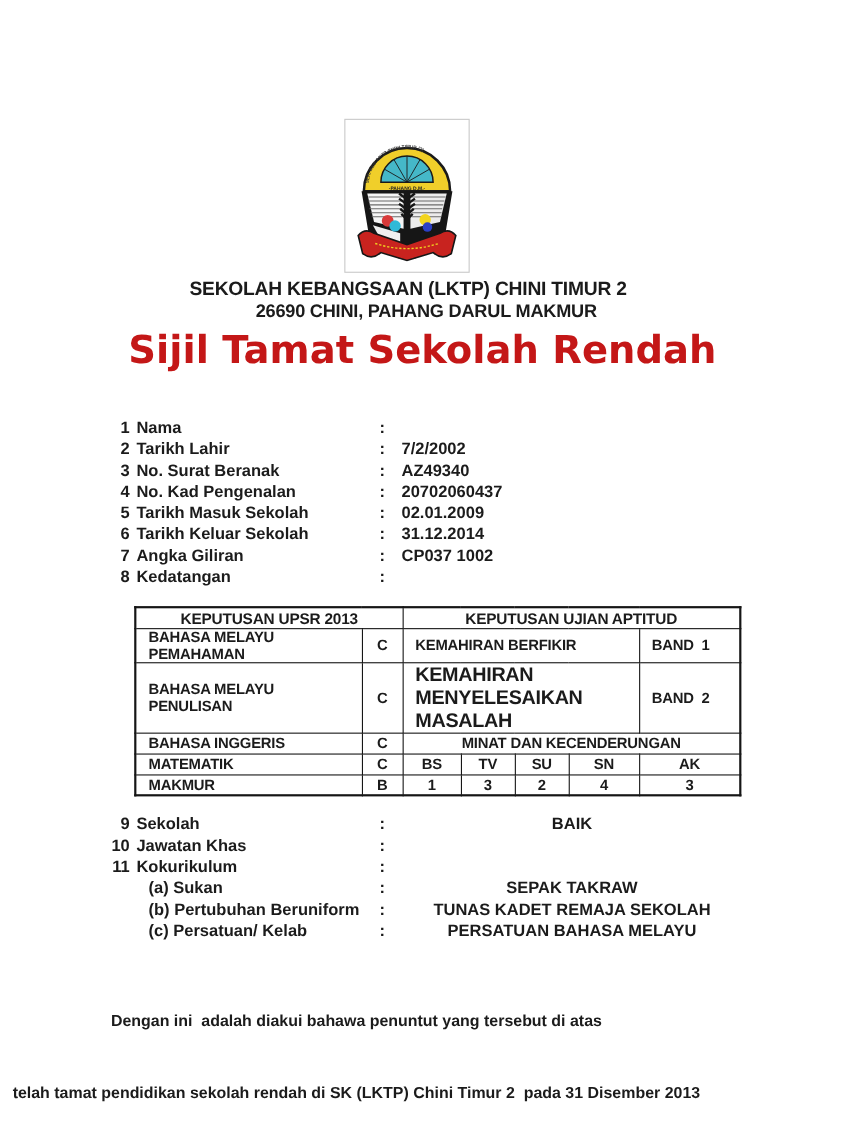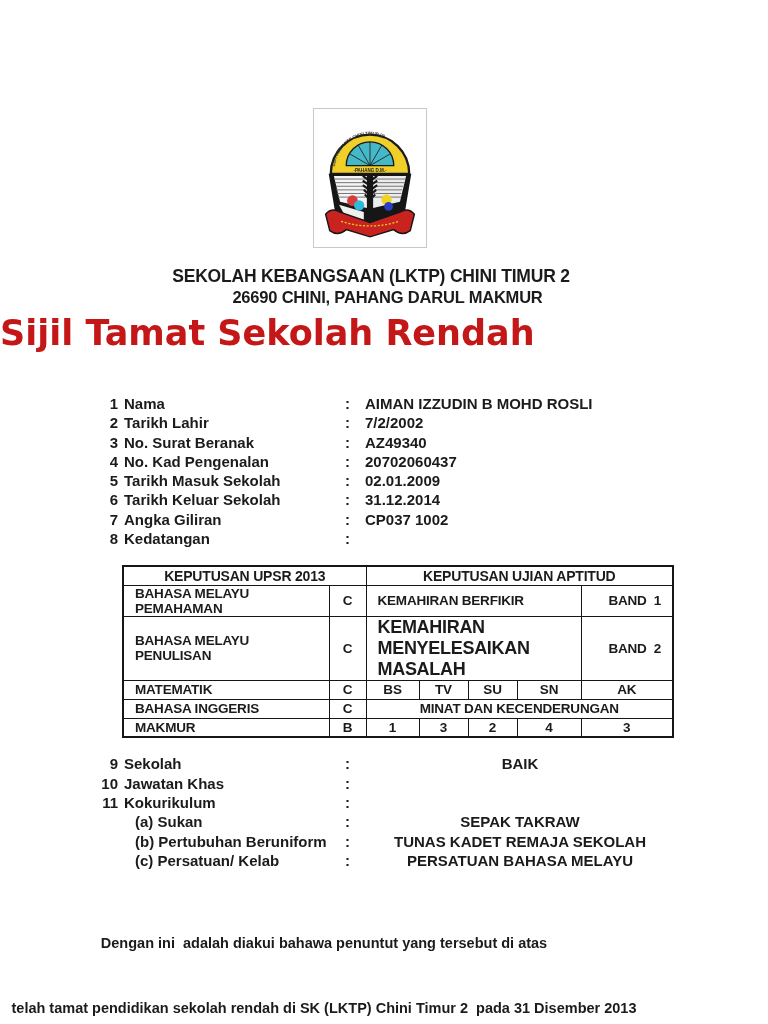--- a/index.html
+++ b/index.html
@@ -15,35 +15,36 @@
   
   .logo-frame {
     margin:108px 0 0 313px;
     width:114px; height:140px;
     border:1px solid #c9c9c9;
     display:flex; align-items:center; justify-content:center;
     background:#fff;
   }
   
   .school-name {
-    margin-top:17px;
+    margin-top:3px;
     text-align:center;
     font-size:17.5px; font-weight:bold; letter-spacing:-0.2px;
     line-height:22px;
     width:742px;
   }
   .school-address {
     text-align:center;
     font-size:16.5px; font-weight:bold; letter-spacing:-0.2px;
     line-height:21px;
     width:742px;
     padding-left:33px;
   }
   .cert-title {
     margin-top:3px;
+    text-align:center;
     font-family:"DejaVu Sans",sans-serif;
     font-size:35px; font-weight:bold;
     line-height:44px;
     width:768px;
   }
   
   .fields { margin:39px 0 0 100px; }
   .fields.extra { margin-top:16px; }
   .frow { display:flex; font-size:15px; font-weight:bold; line-height:19.3px; white-space:pre; }
   .fnum   { width:18px; text-align:right; flex:none; }
@@ -65,21 +66,21 @@
     height:19px;
     font-size:13.5px; font-weight:bold; letter-spacing:-0.2px;
     padding:0 11px;
     overflow:hidden;
   }
   table.results th { text-align:center; font-size:14px; }
   td.subject  { text-align:left; padding-left:4px; }
   td.grade    { text-align:center; }
   td.apt      { text-align:left; padding-left:4px; }
   td.apt.small{ font-size:18px; letter-spacing:-0.3px;margin-left:16px; }
-  td.band     { text-align:right; padding-left:5px; white-space:pre; }
+  td.band     { text-align:left; padding-left:5px; white-space:pre; }
   td.center   { text-align:center; }
   
   .statement {
     margin-top:20px;
     width:648px;
     text-align:center;
     font-size:14.5px; font-weight:bold;
     line-height:21.5px;
     white-space:pre;
   }
@@ -154,21 +155,20 @@
 
   <div class="school-name">SEKOLAH KEBANGSAAN (LKTP) CHINI TIMUR 2</div>
   <div class="school-address">26690 CHINI, PAHANG DARUL MAKMUR</div>
   <div class="cert-title" style="color:#c41717">Sijil Tamat Sekolah Rendah</div>
 
   <div class="fields">
     <div class="frow">
       <span class="fnum">1</span>
       <span class="flabel">Nama</span>
       <span class="fcolon">:</span>
-      <span class="fvalue">AIMAN IZZUDIN B MOHD ROSLI</span>
     </div>
     <div class="frow">
       <span class="fnum">2</span>
       <span class="flabel">Tarikh Lahir</span>
       <span class="fcolon">:</span>
       <span class="fvalue">7/2/2002</span>
     </div>
     <div class="frow">
       <span class="fnum">3</span>
       <span class="flabel">No. Surat Beranak</span>
@@ -228,34 +228,34 @@
       <td class="apt" colspan="4">KEMAHIRAN BERFIKIR</td>
       <td class="band">BAND  1</td>
     </tr>
     <tr>
       <td class="subject">BAHASA MELAYU PENULISAN</td>
       <td class="grade">C</td>
       <td class="apt small" colspan="4">KEMAHIRAN MENYELESAIKAN MASALAH</td>
       <td class="band">BAND  2</td>
     </tr>
     <tr>
+      <td class="subject">BAHASA INGGERIS</td>
+      <td class="grade">C</td>
+      <td class="center" colspan="5">MINAT DAN KECENDERUNGAN</td>
+    </tr>
+    <tr>
       <td class="subject">MATEMATIK</td>
       <td class="grade">C</td>
       <td class="center">BS</td>
       <td class="center">TV</td>
       <td class="center">SU</td>
       <td class="center">SN</td>
       <td class="center">AK</td>
     </tr>
     <tr>
-      <td class="subject">BAHASA INGGERIS</td>
-      <td class="grade">C</td>
-      <td class="center" colspan="5">MINAT DAN KECENDERUNGAN</td>
-    </tr>
-    <tr>
       <td class="subject">MAKMUR</td>
       <td class="grade">B</td>
       <td class="center">1</td>
       <td class="center">3</td>
       <td class="center">2</td>
       <td class="center">4</td>
       <td class="center">3</td>
     </tr>
   </tbody>
     </table>

